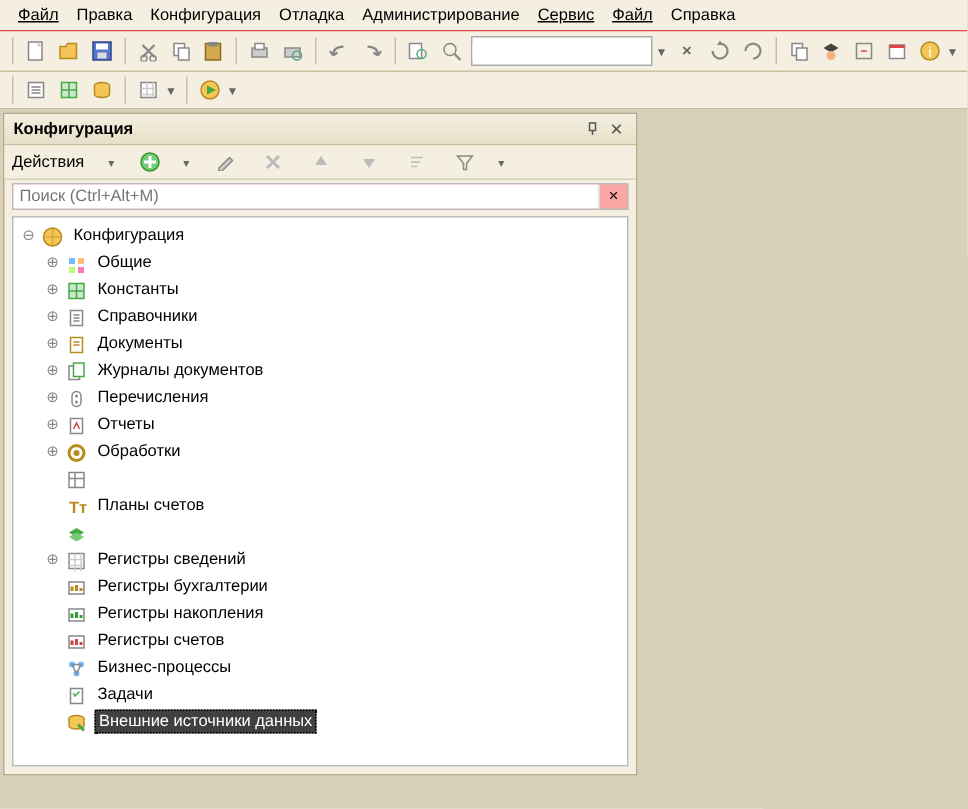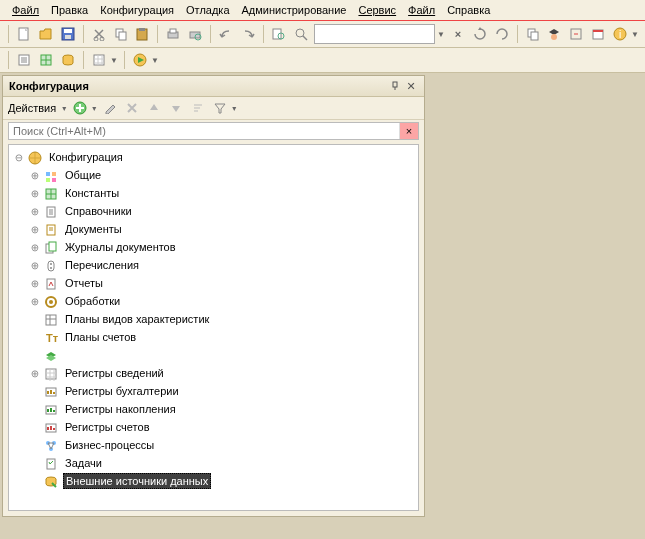--- a/index.html
+++ b/index.html
@@ -11,21 +11,21 @@
 .tb-btn{width:18px;height:18px;display:flex;align-items:center;justify-content:center;cursor:pointer;border-radius:2px}
 .sep{width:1px;height:18px;background:#c8bfa0;margin:0 2px}
 .search-box{width:120px;height:18px;border:1px solid #aaa;background:#fff;display:flex;align-items:center}
 .search-box input{border:none;outline:none;width:100%;font-size:11px;padding:0 3px}
 .drop{font-size:8px;color:#666;margin-left:-2px}
 .workspace{flex:1;position:relative;background:#d8d0b8}
 .panel{position:absolute;left:2px;top:2px;width:421px;height:440px;background:#f4efe0;border:1px solid #b5ac8e;display:flex;flex-direction:column}
 .panel-title{display:flex;align-items:center;padding:3px 6px;background:linear-gradient(#f4efe0,#e6dfc8);border-bottom:1px solid #c8bfa0}
 .panel-title .txt{font-weight:bold;flex:1}
 .panel-title .ctl{width:14px;height:14px;display:flex;align-items:center;justify-content:center;cursor:pointer;color:#555;margin-left:2px}
-.panel-actions{display:flex;align-items:center;gap:6px;padding:3px 5px;background:#f4efe0;border-bottom:1px solid #d8d0b8}
+.panel-actions{display:flex;align-items:center;gap:16px;padding:3px 5px;background:#f4efe0;border-bottom:1px solid #d8d0b8}
 .panel-actions .lbl{margin-right:2px}
 .act-btn{width:16px;height:16px;display:flex;align-items:center;justify-content:center;cursor:pointer}
 .panel-search{display:flex;border:1px solid #bbb;margin:2px 5px;background:#fca5a5}
 .panel-search input{border:none;outline:none;flex:1;font-size:11px;padding:2px 4px;color:#aaa}
 .panel-search .clr{width:18px;display:flex;align-items:center;justify-content:center;cursor:pointer;border-left:1px solid #ddd}
 .tree{flex:1;background:#fff;margin:2px 5px 5px;border:1px solid #bbb;overflow:auto;padding:3px 0}
 .node{display:flex;align-items:center;height:18px;white-space:nowrap}
 .exp{width:12px;height:12px;margin:0 2px 0 4px;display:flex;align-items:center;justify-content:center;font-size:10px;color:#888;cursor:pointer}
 .ico{width:16px;height:16px;margin-right:4px;display:flex;align-items:flex-end;justify-content:center}
 .node .lbl{padding:1px 2px}
@@ -366,21 +366,20 @@
             <span class="lbl">Обработки</span>
           </div>
           <div class="node">
             <span class="exp"></span>
             <span class="ico">
               <svg width="14" height="14">
                 <rect x="2" y="2" width="10" height="10" fill="#fff" stroke="#888"></rect>
                 <path d="M2 6h10M6 2v10" stroke="#888"></path>
               </svg>
             </span>
-            <span class="lbl">Планы видов характеристик</span>
           </div>
           <div class="node">
             <span class="exp"></span>
             <span class="ico">
               <svg width="14" height="14">
                 <text x="2" y="11" font-size="11" fill="#b78b1e" font-weight="bold">Тт</text>
               </svg>
             </span>
             <span class="lbl">Планы счетов</span>
           </div>

